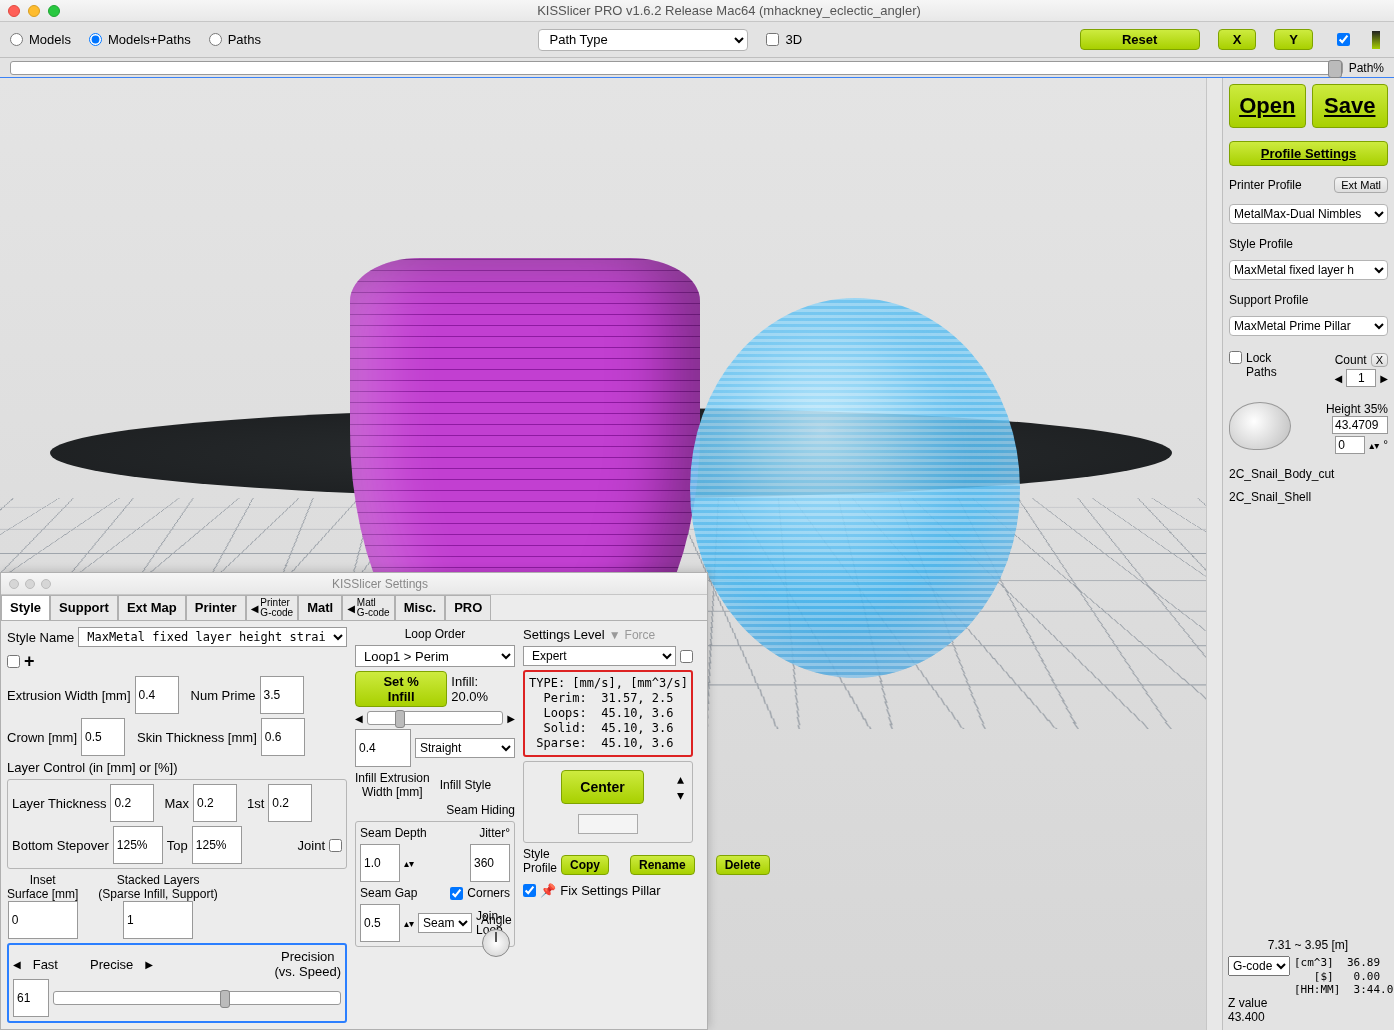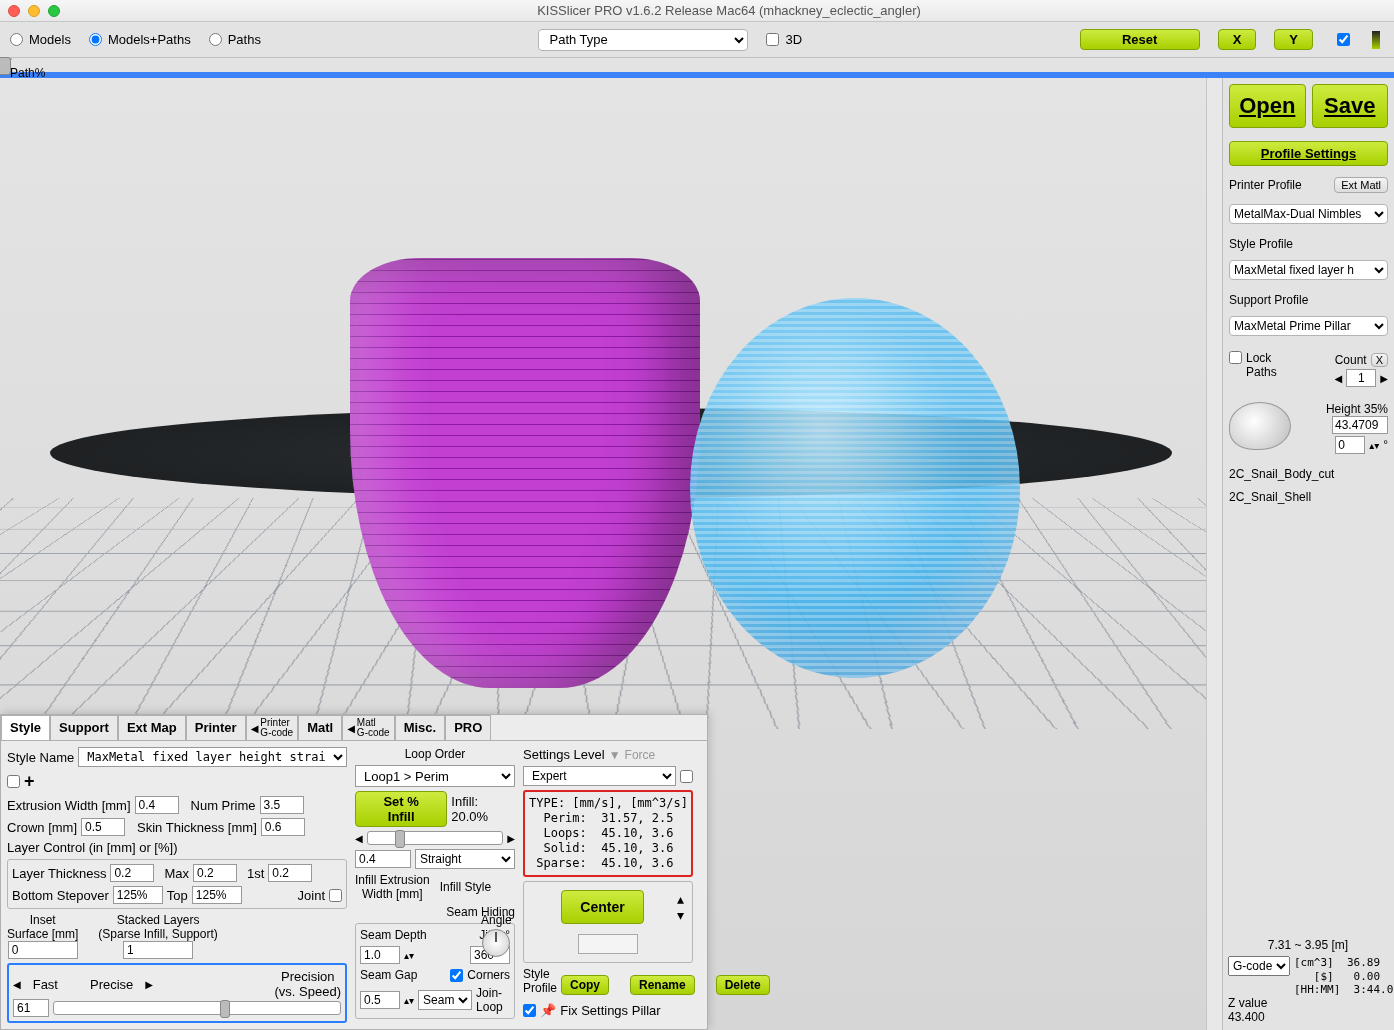--- a/index.html
+++ b/index.html
@@ -16,21 +16,21 @@
 .toolbar { height:36px; background:#e3e3e3; border-bottom:1px solid #bfbfbf; display:flex; align-items:center; padding:4px 10px; gap:18px; font-size:13px;}
 .radio-group { display:flex; align-items:center; gap:6px;}
 .radio-group input { margin:0 }
 .toolbar select { width:210px; font-size:13px; height:22px; background:#fff; border:1px solid #b4b4b4; border-radius:4px; padding:0 6px;}
 .btn { background:linear-gradient(#cdeb3f,#a8d000); border:1px solid #7fa300; border-radius:4px; padding:2px 14px; font-size:13px; font-weight:bold; cursor:pointer;}
 .btn.big { font-size:26px; padding:6px 14px; font-weight:bold;}
 .toolbar .spacer{flex:1}
 .reset{width:120px}
 
 
-.slider-strip { height:20px; background:#e3e3e3; display:flex; align-items:flex-start; padding:0 10px; gap:6px; font-size:12px; border-bottom:6px solid #3b82f6;flex-direction:column;}
+.slider-strip { height:20px; background:#e3e3e3; display:flex; align-items:center; padding:0 10px; gap:6px; font-size:12px; border-bottom:1px solid #3b82f6;}
 .slider-strip .track{flex:1;height:14px;background:#fff;border:1px solid #999;border-radius:3px;position:relative}
 .slider-strip .thumb{position:absolute;right:0;top:-2px;width:14px;height:18px;background:#bbb;border:1px solid #888;border-radius:3px}
 
 
 .main { display:flex; height:calc(100% - 78px);}
 .viewport-wrap{flex:1;position:relative;background:#dcdcdc; overflow:hidden}
 .viewport{position:absolute;inset:0;background:linear-gradient(#e4e4e4,#d6d6d6)}
 
 
 .grid-plane{position:absolute;left:0;right:0;top:420px;height:260px;
@@ -82,21 +82,21 @@
 .tab{padding:4px 8px;border:1px solid #b0b0b0;border-bottom:none;background:#e9e9e9;font-size:13px;font-weight:bold;cursor:pointer;white-space:nowrap}
 .tab.nav{font-weight:normal;font-size:11px;padding:2px 4px;display:flex;align-items:center;gap:2px}
 .tab.active{background:#fff}
 .sw-body{display:flex;padding:6px;gap:8px}
 .sw-col{display:flex;flex-direction:column;gap:4px}
 .sw-col.c1{width:340px}
 .sw-col.c2{width:160px}
 .sw-col.c3{width:170px}
 .field-row{display:flex;align-items:center;gap:4px;font-size:13px}
 .field-row label{white-space:nowrap}
-.field-row input[type=text]{width:44px;font-size:12px;border:1px solid #999;padding:1px 3px;background:#fff}
+.field-row input[type=text]{width:44px;font-size:12px;border:1px solid #999;padding:11px 3px;background:#fff}
 .field-row select{font-size:12px;border:1px solid #999;background:#fff;height:20px}
 .wide-select{width:100%;height:22px;font-size:13px;border:1px solid #999;background:#fff;padding:0 4px}
 .group-box{border:1px solid #b6b6b6;padding:4px;border-radius:3px;display:flex;flex-direction:column;gap:4px}
 .mini-slider{flex:1;height:14px;background:#fff;border:1px solid #999;border-radius:3px;position:relative}
 .mini-slider .th{position:absolute;top:-2px;width:10px;height:18px;background:#bbb;border:1px solid #888;border-radius:3px;left:30%}
 .precision-box{border:2px solid #2b7fff;padding:4px;border-radius:3px}
 .type-box{border:2px solid #d22;padding:4px;border-radius:3px;font-family:monospace;font-size:12px;white-space:pre;line-height:1.25}
 .btn.center{font-size:14px;font-weight:bold;padding:8px 18px}
 .small-btn-row{display:flex;gap:21px}
 .small-btn-row .btn{font-size:12px;padding:2px 8px}
@@ -228,20 +228,28 @@
     <select><option>G-code</option></select>
     <div class="mono">[cm^3]  36.89
    [$]   0.00
 [HH:MM]  3:44.0</div>
   </div>
   <div>Z value</div>
   <div>43.400</div>
 </div>
 
 <div class="settings-window">
+  <div class="sw-title">
+    <div class="dots">
+        <span></span>
+        <span></span>
+        <span></span>
+      </div>
+    <div class="sw-title-text">KISSlicer Settings</div>
+  </div>
   <div class="tab-row">
     <div class="tab active">Style</div>
     <div class="tab">Support</div>
     <div class="tab">Ext Map</div>
     <div class="tab">Printer</div>
     <div class="tab nav">
         <span class="chev">◀</span>
         <span style="white-space:pre;font-size:10px;line-height:1">Printer
 G-code</span>
       </div>

